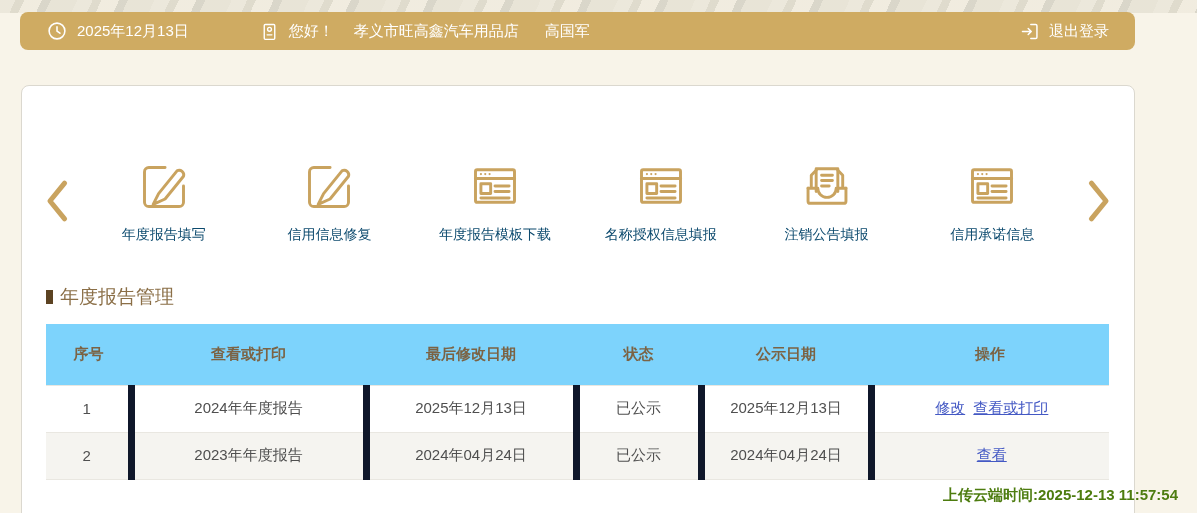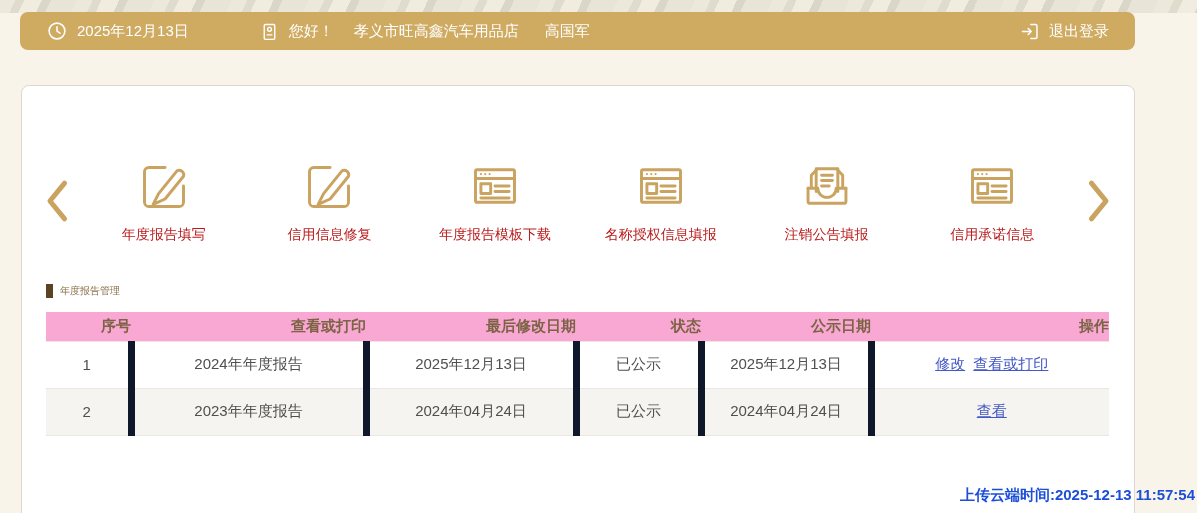--- a/index.html
+++ b/index.html
@@ -42,56 +42,56 @@
   .carousel {
     display:flex; align-items:center; justify-content:space-between;
     padding:72px 18px 0 18px;
   }
   .chev { background:none; border:none; cursor:pointer; padding:0 4px; display:flex; }
   .carousel-item {
     width:152px; display:flex; flex-direction:column; align-items:center;
     cursor:pointer; background:none; border:none;
   }
   .carousel-item .icon-wrap { height:54px; display:flex; align-items:flex-end; }
-  .carousel-item .lbl { margin-top:14px; font-size:14px; color:#b91c1c; white-space:nowrap; }
+  .carousel-item .lbl { margin-top:14px; font-size:14px; color:#0c4a6e; white-space:nowrap; }
 
   
   .section-title {
     margin:40px 0 0 24px; display:flex; align-items:center;
-    font-size:10px; color:#8b6f47;
+    font-size:19px; color:#8b6f47;
   }
   .section-title .marker {
     width:7px; height:14px; background:#5c4322; margin-right:7px; display:inline-block;
   }
 
   
   table.report-table {
     margin:14px 0 0 24px; width:1063px; border-collapse:collapse;
     font-size:15px; table-layout:fixed;
   }
   .report-table thead th {
-    background:#f9a8d4; color:#7b6344; font-weight:bold;
-    height:29px; text-align:right;
+    background:#7dd3fc; color:#7b6344; font-weight:bold;
+    height:61px; text-align:center;
   }
   .report-table tbody td {
     height:47px; text-align:center; color:#4f4f4f;
     border-top:1px solid #e9e7e1; border-left:7px solid #0f172a;
   }
   .report-table tbody td:first-child { border-left:none; }
   .report-table tbody tr:last-child td { border-bottom:1px solid #e9e7e1; }
   .report-table tbody tr.alt { background:#f5f4f0; }
   .report-table a {
     color:#4459c4; text-decoration:underline; cursor:pointer;text-align:center;
   }
   .report-table a + a { margin-left:4px; }
 
   
   .upload-time {
-    position:absolute; right:2px; top:486px;
-    font-size:15px; font-weight:600; color:#1d4ed8;
+    position:absolute; right:19px; top:486px;
+    font-size:15px; font-weight:600; color:#4d7c0f;
     background:transparent; white-space:nowrap;
   }
 
   svg { display:block; }
 </style>
 </head>
 <body>
 
 <div class="texture-strip"></div>
 

